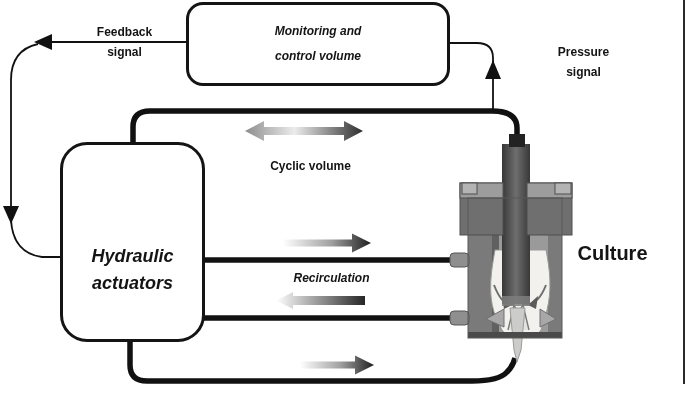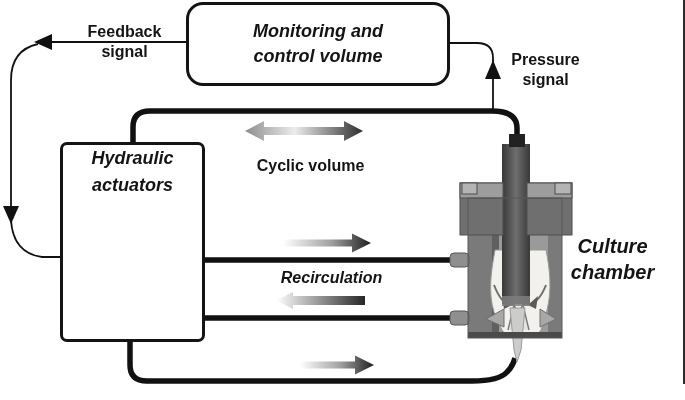--- a/index.html
+++ b/index.html
@@ -7,30 +7,30 @@
     position:relative;width:685px;height:400px;background:#fff;overflow:hidden;
     font-family:"Liberation Sans","DejaVu Sans",sans-serif;color:#141414;
   }
   #diagram-svg{position:absolute;left:0;top:0;z-index:1;}
   .box{
     position:absolute;background:#fff;border:3.5px solid #141414;z-index:2;
     display:flex;flex-direction:column;align-items:center;box-sizing:border-box;
     font-weight:bold;font-style:italic;text-align:center;
   }
   #monitoring-box{left:186px;top:2px;width:264px;height:84px;border-radius:17px;
-    justify-content:center;font-size:18px;line-height:25px;}
-  #actuators-box{left:60px;top:142px;width:145px;height:200px;border-radius:7px;
-    justify-content:flex-start;font-size:18px;line-height:27px;}
-  .lbl{position:absolute;z-index:3;font-weight:bold;text-align:center;font-size:16px;line-height:20px;}
+    justify-content:center;font-size:12px;line-height:25px;}
+  #actuators-box{left:60px;top:142px;width:145px;height:200px;border-radius:27px;
+    justify-content:flex-start;padding-top:98px;font-size:18px;line-height:27px;}
+  .lbl{position:absolute;z-index:3;font-weight:bold;text-align:center;font-size:12px;line-height:20px;}
   #feedback-label{left:52px;top:22px;width:145px;}
-  #pressure-label{left:488px;top:42px;width:115px;margin-top:8px;}
+  #pressure-label{left:526px;top:42px;width:115px;}
   #cyclic-label{left:228px;top:156px;width:165px;}
   #recirculation-label{left:254px;top:268px;width:155px;font-style:italic;}
   #flow-label{left:254px;top:333px;width:155px;}
-  #culture-label{left:550px;top:233px;width:125px;font-size:20px;line-height:26px;font-style:italic;}
+  #culture-label{left:550px;top:240px;width:125px;font-size:20px;line-height:26px;}
 </style>
 </head>
 <body>
 
 <div id="figure">
 
   <svg id="diagram-svg" width="685" height="400" viewBox="0 0 685 400">
     <defs>
       <linearGradient id="gradCyclic" x1="0" y1="0" x2="1" y2="0">
         <stop offset="0%" stop-color="#8c8c8c"></stop>
@@ -132,16 +132,15 @@
   <div class="lbl" id="pressure-label">
     <div>Pressure</div>
     <div>signal</div>
   </div>
   <div class="lbl" id="cyclic-label">
     <div>Cyclic volume</div>
   </div>
   <div class="lbl" id="recirculation-label">Recirculation</div>
   <div class="lbl" id="culture-label">
     <div>Culture</div>
-    <div>chamber</div>
   </div>
 
 </div>
 
 </body></html>

